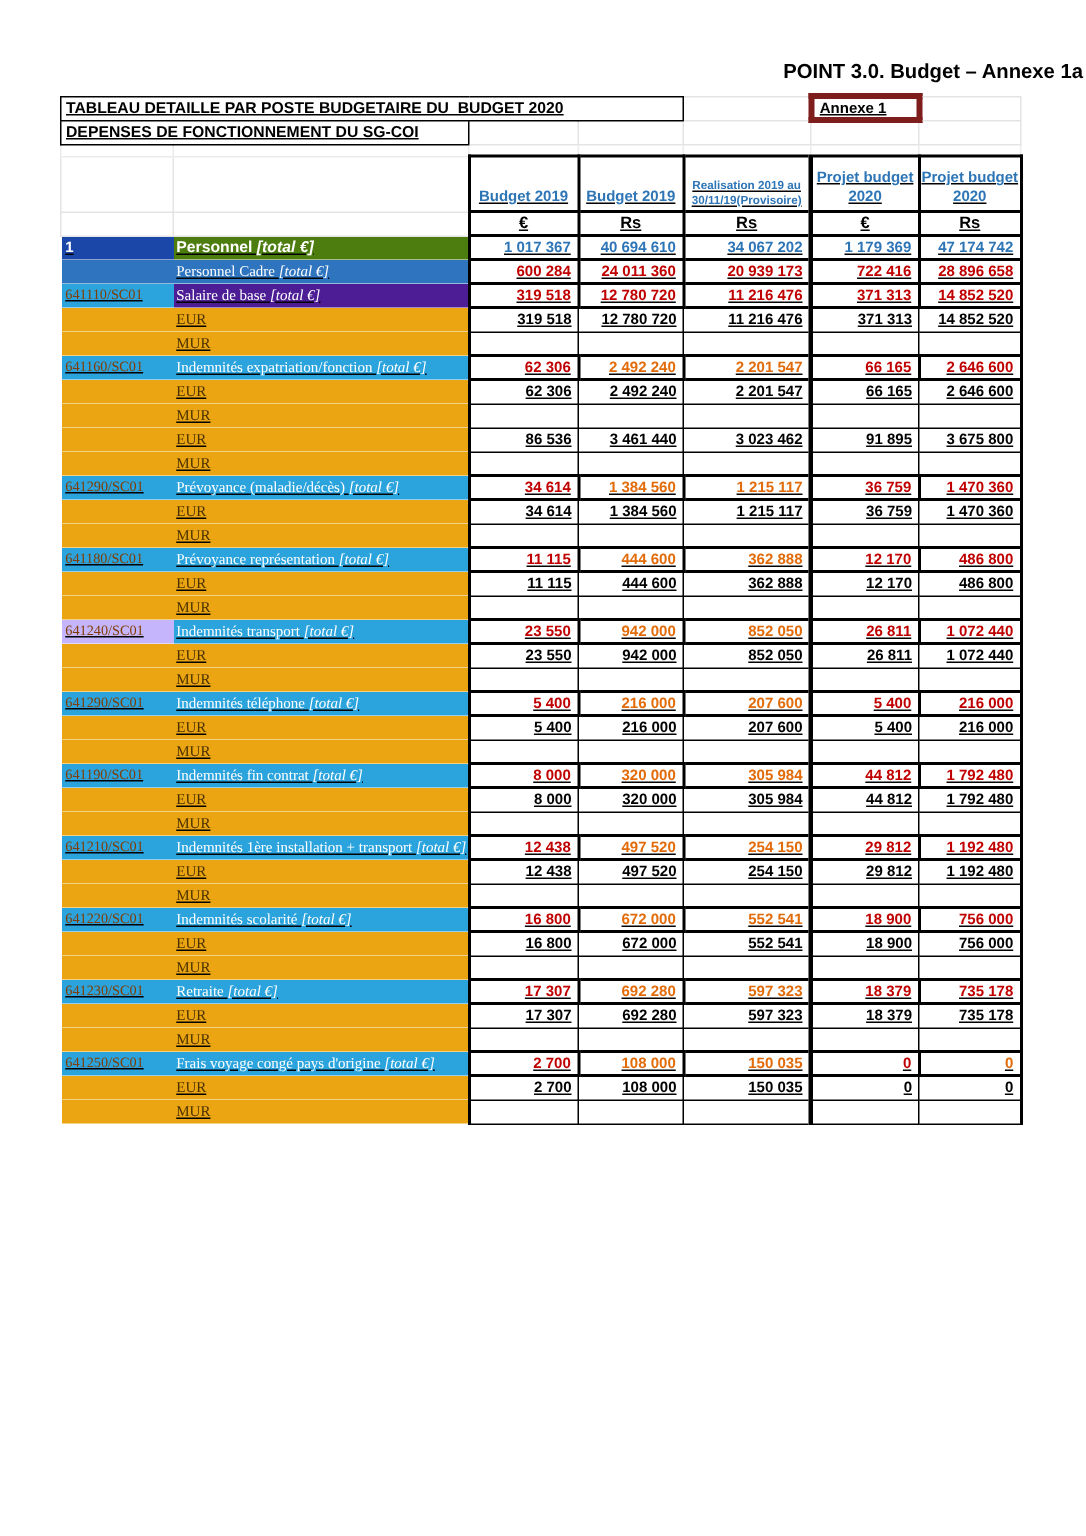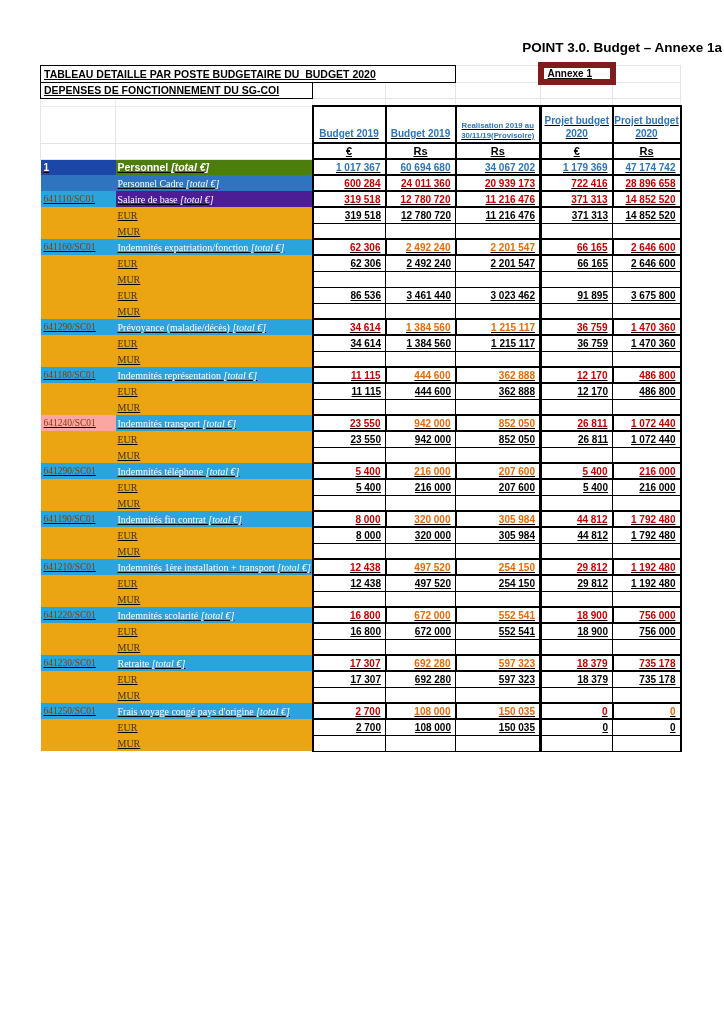--- a/index.html
+++ b/index.html
@@ -15,21 +15,21 @@
   .sheet{position:absolute;left:40px;top:62px;}
   table{border-collapse:collapse;table-layout:fixed;text-decoration:underline;}
   td{overflow:hidden;white-space:nowrap;box-sizing:border-box;padding:0;vertical-align:middle;}
 
   
   td.titlebox{
     border:1.3px solid #000;font-weight:700;font-size:10.5px;
     padding-left:3px;white-space:pre;height:16px;background:#fff;
   }
   td.annexe{
-    border:6px solid #7f1d1d;font-weight:700;font-size:10px;padding-left:4px;height:16px;
+    border:4px solid #7f1d1d;font-weight:700;font-size:10px;padding-left:4px;height:16px;
   }
   td.gempty{border:1px solid #e4e4e4;height:16px;background:#fff;}
   tr.gaprow td{height:8px;border:1px solid #ececec;}
 
   
   td.hempty{border:1px solid #e4e4e4;background:#fff;}
   td.colhead{
     border:2px solid #000;color:#2e75b6;font-weight:700;font-size:10px;
     text-align:center;vertical-align:bottom;padding-bottom:2px;line-height:1.25;
     white-space:normal;height:37px;
@@ -121,21 +121,21 @@
         <td class="unit">Rs</td>
         <td class="unit">Rs</td>
         <td class="unit projsep">€</td>
         <td class="unit lastval">Rs</td>
       </tr>
 
     <tr class="datarow grand">
           <td class="band codecell" style="background: rgb(27, 71, 168);">1</td>
           <td class="band labelcell" style="background: #4d7c0f;"><span>Personnel </span><span class="sfx">[total €]</span></td>
           <td class="val c-blue firstval">1 017 367</td>
-          <td class="val c-blue">60 694 680</td>
+          <td class="val c-blue">40 694 610</td>
           <td class="val c-blue">34 067 202</td>
           <td class="val c-blue projsep">1 179 369</td>
           <td class="val c-blue lastval">47 174 742</td>
         </tr>
         <tr class="datarow sub">
           <td class="band codecell" style="background: rgb(46, 116, 190);"></td>
           <td class="band labelcell" style="background: rgb(46, 116, 190);"><span>Personnel Cadre </span><span class="sfx">[total €]</span></td>
           <td class="val c-red firstval">600 284</td>
           <td class="val c-red">24 011 360</td>
           <td class="val c-red">20 939 173</td>
@@ -236,21 +236,21 @@
           <td class="band codecell" style="background: rgb(235, 164, 18);"></td>
           <td class="band curcell" style="background: rgb(235, 164, 18);">MUR</td>
           <td class="val c-black firstval"></td>
           <td class="val c-black"></td>
           <td class="val c-black"></td>
           <td class="val c-black projsep"></td>
           <td class="val c-black lastval"></td>
         </tr>
         <tr class="datarow itemtotal">
           <td class="band codecell" style="background: rgb(43, 163, 220);">641180/SC01</td>
-          <td class="band labelcell" style="background: rgb(43, 163, 220);"><span>Indemnités représentation </span><span class="sfx">[total €]</span></td>
+          <td class="band labelcell" style="background: rgb(43, 163, 220);"><span>Prévoyance représentation </span><span class="sfx">[total €]</span></td>
           <td class="val c-red firstval">11 115</td>
           <td class="val c-orange">444 600</td>
           <td class="val c-orange">362 888</td>
           <td class="val c-red projsep">12 170</td>
           <td class="val c-red lastval">486 800</td>
         </tr>
         <tr class="datarow eur">
           <td class="band codecell" style="background: rgb(235, 164, 18);"></td>
           <td class="band curcell" style="background: rgb(235, 164, 18);">EUR</td>
           <td class="val c-black firstval">11 115</td>
@@ -262,21 +262,21 @@
         <tr class="datarow mur">
           <td class="band codecell" style="background: rgb(235, 164, 18);"></td>
           <td class="band curcell" style="background: rgb(235, 164, 18);">MUR</td>
           <td class="val c-black firstval"></td>
           <td class="val c-black"></td>
           <td class="val c-black"></td>
           <td class="val c-black projsep"></td>
           <td class="val c-black lastval"></td>
         </tr>
         <tr class="datarow itemtotal">
-          <td class="band codecell" style="background: #fca5a5;">641240/SC01</td>
+          <td class="band codecell" style="background: #c4b5fd;">641240/SC01</td>
           <td class="band labelcell" style="background: rgb(43, 163, 220);"><span>Indemnités transport </span><span class="sfx">[total €]</span></td>
           <td class="val c-red firstval">23 550</td>
           <td class="val c-orange">942 000</td>
           <td class="val c-orange">852 050</td>
           <td class="val c-red projsep">26 811</td>
           <td class="val c-red lastval">1 072 440</td>
         </tr>
         <tr class="datarow eur">
           <td class="band codecell" style="background: rgb(235, 164, 18);"></td>
           <td class="band curcell" style="background: rgb(235, 164, 18);">EUR</td>

